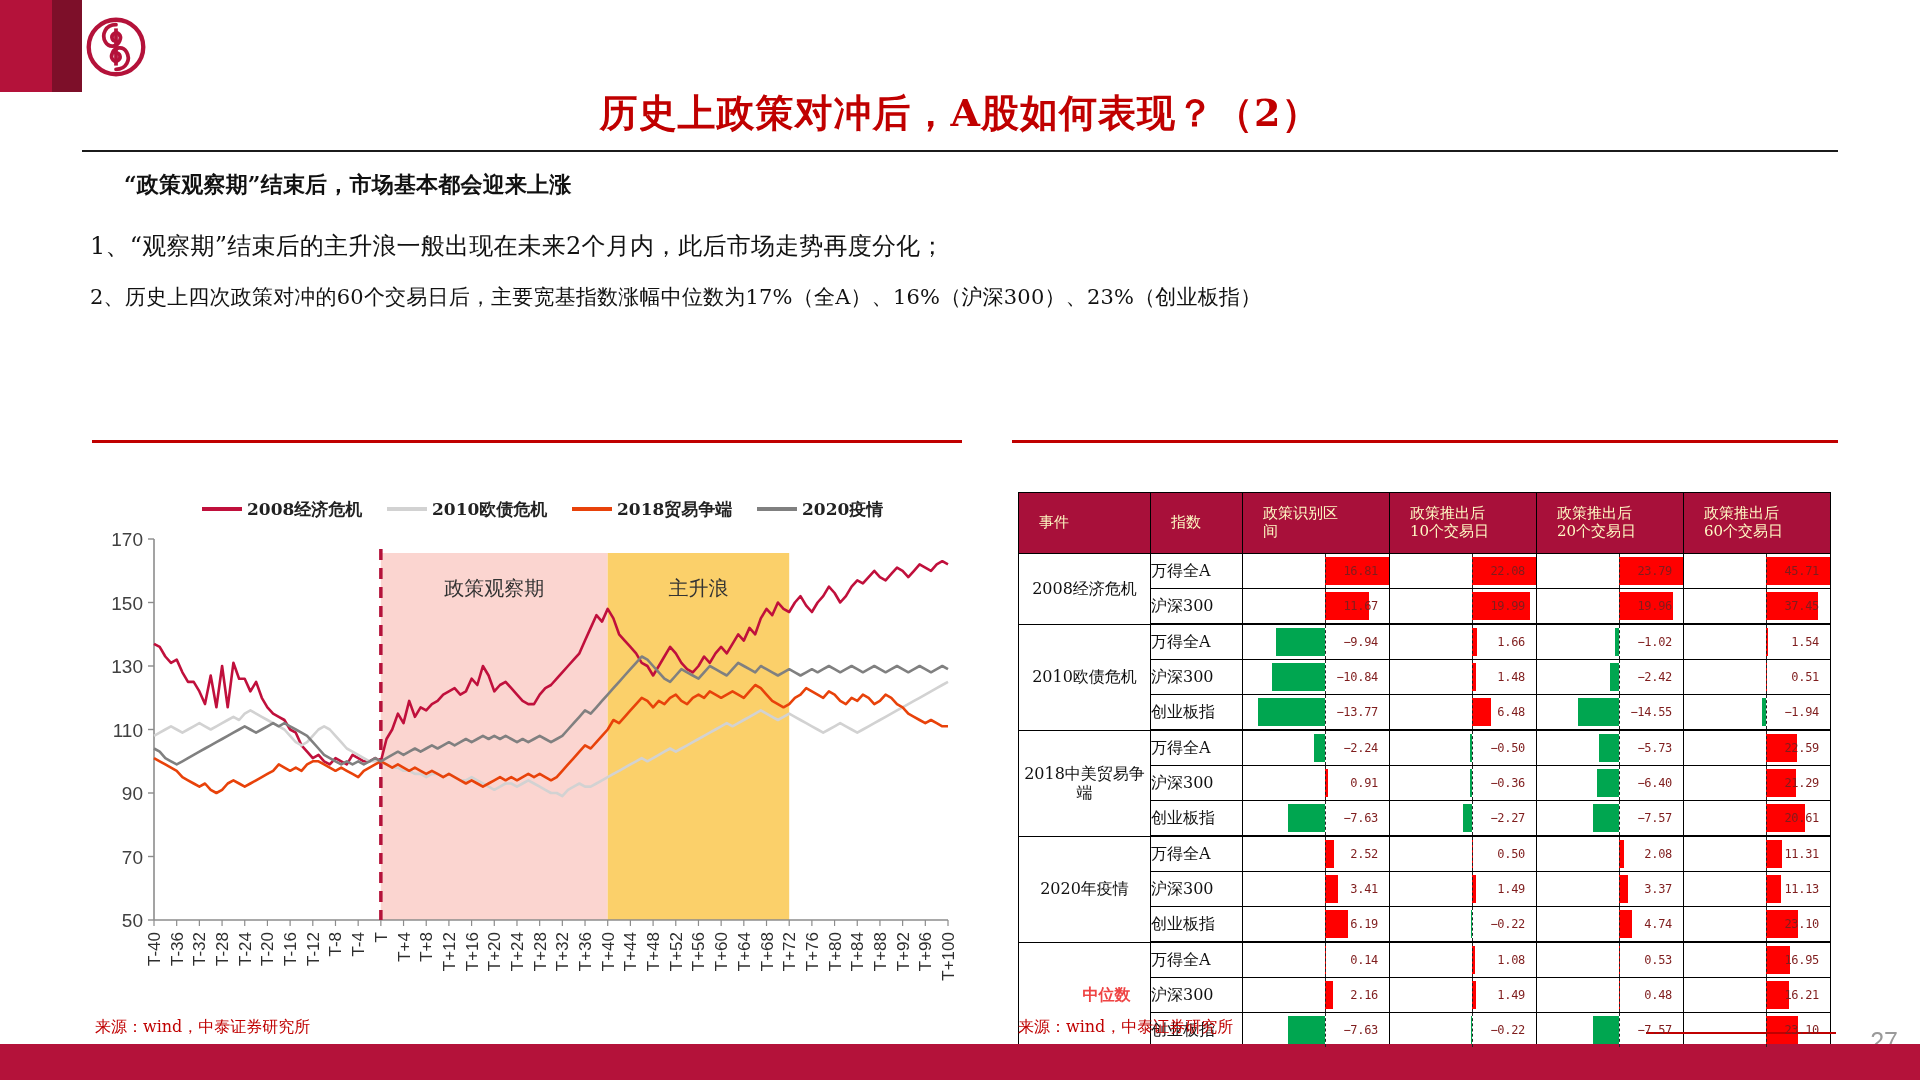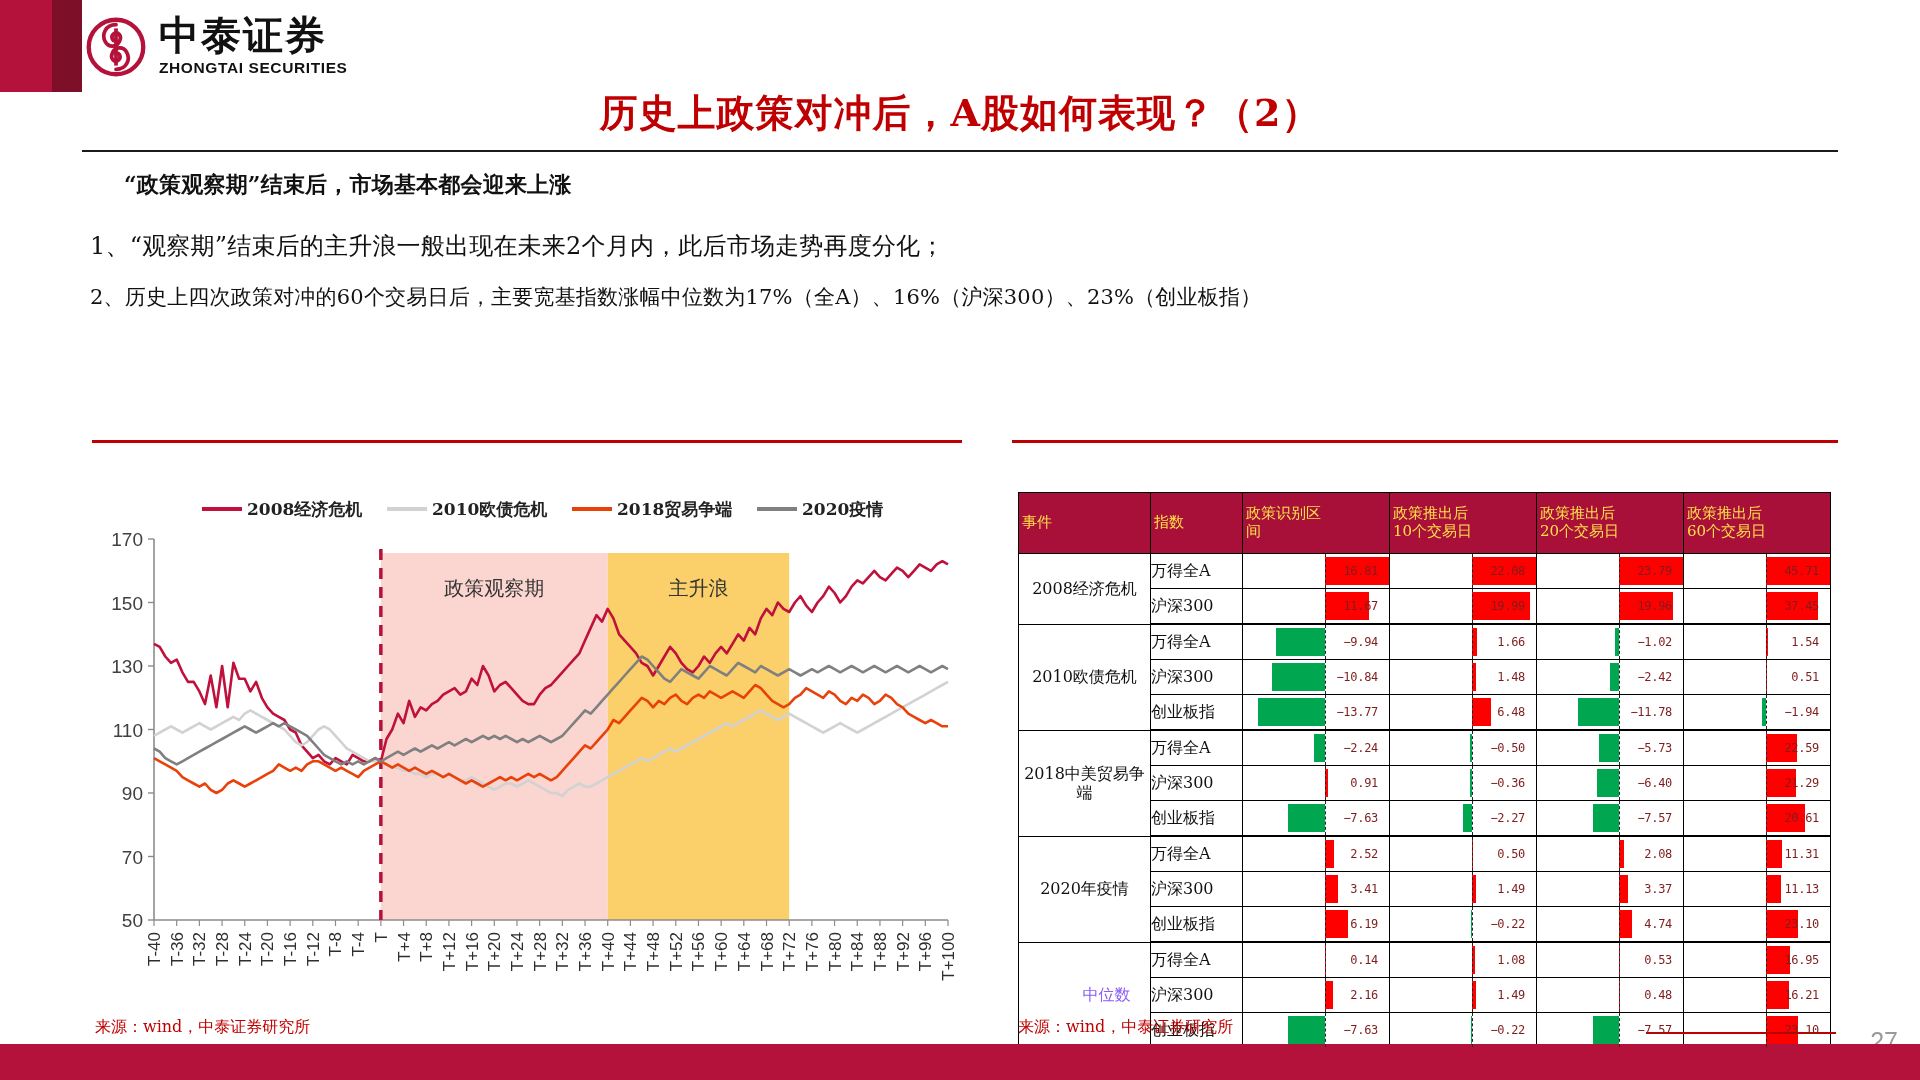--- a/index.html
+++ b/index.html
@@ -56,32 +56,32 @@
     font-size:16px;color:#c00000;white-space:nowrap;}
 
   
   table.perf{
     position:absolute;left:1018px;top:492px;width:812px;
     border-collapse:collapse;table-layout:fixed;
     font-family:"DejaVu Sans",sans-serif;
   }
   table.perf th,table.perf td{border:1px solid #000;padding:0;vertical-align:middle;}
   table.perf th{
-    background:#a8103a;color:#fde047;font-weight:400;font-size:15px;
+    background:#a8103a;color:#fef9c3;font-weight:400;font-size:15px;
     font-family:"DejaVu Serif","Liberation Serif",serif;
-    height:56px;line-height:1.18;padding:2px 3px;text-align:left;
+    height:56px;line-height:1.18;padding:2px 20px;text-align:left;
   }
   th.c-event,th.c-index{text-align:center;}
   th.c-index{padding-left:5px;text-align:left;}
   td.ev{
     text-align:center;font-size:16px;
     font-family:"DejaVu Serif","Liberation Serif",serif;color:#111;
     line-height:1.2;padding:0 3px;
   }
-  td.ev.median{color:#8b5cf6;font-weight:400;padding-left:44px;}
+  td.ev.median{color:#ef4444;font-weight:700;padding-left:44px;}
   td.idx{
     font-size:16px;padding-left:5px;color:#111;
     font-family:"DejaVu Serif","Liberation Serif",serif;white-space:nowrap;
   }
   td.val{position:relative;height:34px;overflow:hidden;}
   td.val .bar{position:absolute;top:3px;bottom:3px;}
   td.val .num{
     position:absolute;right:11px;top:50%;transform:translateY(-50%);
     font-family:"DejaVu Sans Mono","Liberation Mono",monospace;
     font-size:12px;color:#7f1d1d;z-index:2;letter-spacing:-.3px;
@@ -103,24 +103,20 @@
 <div class="brand-bar-a"></div>
 <div class="brand-bar-b"></div>
 
 <div class="logo-wrap">
   <svg class="logo-mark" viewBox="0 0 100 100">
     <circle cx="50" cy="50" r="44" fill="none" stroke="#b4123a" stroke-width="7"></circle>
     <path d="M50 14 C33 14 26 30 33 42 C39 52 52 50 56 40 C60 31 52 24 46 29 C41 33 44 41 50 40" fill="none" stroke="#b4123a" stroke-width="6" stroke-linecap="round"></path>
     <path d="M50 86 C67 86 74 70 67 58 C61 48 48 50 44 60 C40 69 48 76 54 71 C59 67 56 59 50 60" fill="none" stroke="#b4123a" stroke-width="6" stroke-linecap="round"></path>
     <rect x="47" y="20" width="6" height="60" fill="#b4123a"></rect>
   </svg>
-  <div class="logo-text">
-    <div class="logo-cn">中泰证券</div>
-    <div class="logo-en">ZHONGTAI SECURITIES</div>
-  </div>
 </div>
 
 <div class="page-title">历史上政策对冲后，A股如何表现？（2）</div>
 <div class="title-rule"></div>
 
 <div class="para lead">“政策观察期”结束后，市场基本都会迎来上涨</div>
 <div class="para p1">1、“观察期”结束后的主升浪一般出现在未来2个月内，此后市场走势再度分化；</div>
 <div class="para p2">2、历史上四次政策对冲的60个交易日后，主要宽基指数涨幅中位数为17%（全A）、16%（沪深300）、23%（创业板指）</div>
 
 <div class="panel panel-left">
@@ -365,21 +361,21 @@
           <span class="num">−13.77</span>
         </td>
         <td class="val">
           <div class="bar" style="left: 56%; width: 12.913%; background: rgb(255, 0, 0);"></div>
           <div class="axis" style="left: 56%;"></div>
           <span class="num">6.48</span>
         </td>
         <td class="val">
           <div class="bar" style="width: 27.7293%; left: 28.2707%; background: rgb(0, 166, 80);"></div>
           <div class="axis" style="left: 56%;"></div>
-          <span class="num">−11.78</span>
+          <span class="num">−14.55</span>
         </td>
         <td class="val">
           <div class="bar" style="width: 2.37672%; left: 53.6233%; background: rgb(0, 166, 80);"></div>
           <div class="axis" style="left: 56%;"></div>
           <span class="num">−1.94</span>
         </td>
       </tr>
       <tr>
         <td class="ev" rowspan="3">2018中美贸易争端</td>
         <td class="idx">万得全A</td>

